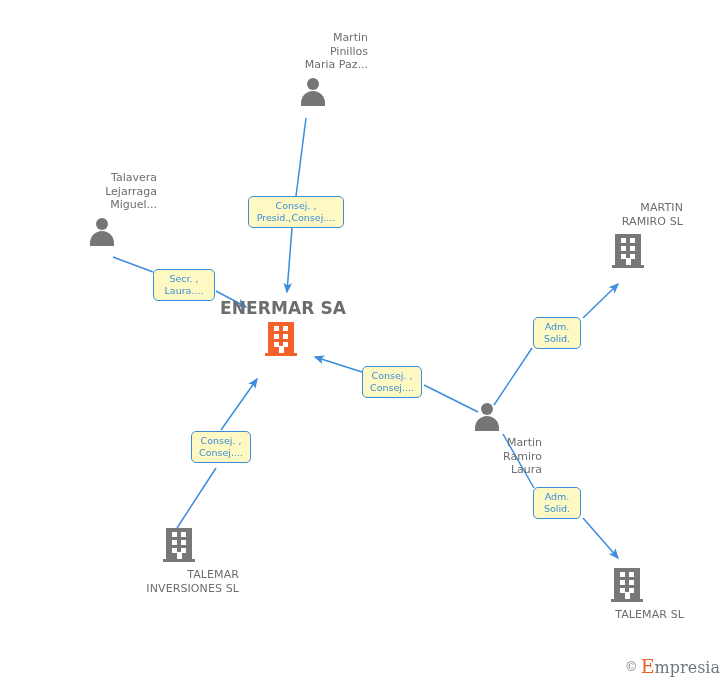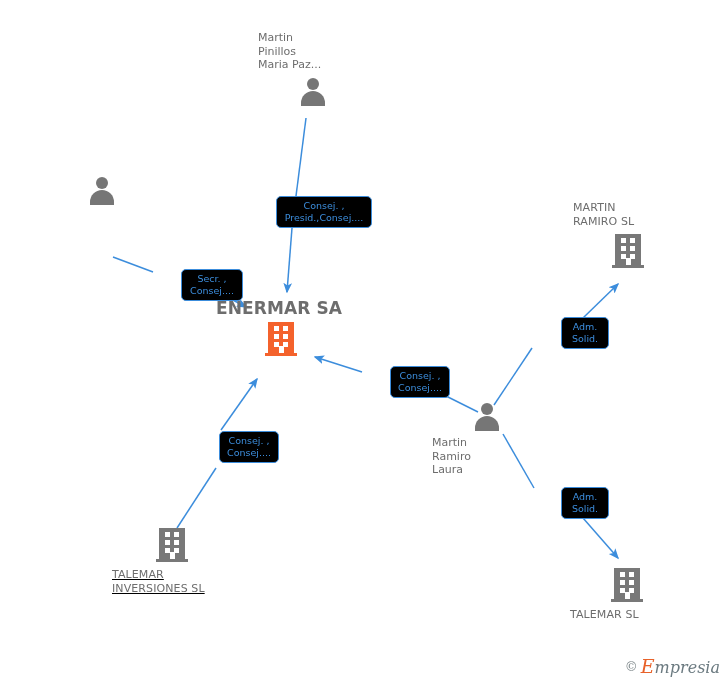--- a/index.html
+++ b/index.html
@@ -6,21 +6,21 @@
   body{
     width:728px;height:685px;
     background:#ffffff;
     font-family:"DejaVu Sans","Liberation Sans",sans-serif;
     overflow:hidden;
     position:relative;
   }
   #graph{position:absolute;left:0;top:0;width:728px;height:685px;}
   svg.edges{position:absolute;left:0;top:0;width:728px;height:685px;pointer-events:none;}
 
-  .node{position:absolute;text-align:left;}
+  .node{position:absolute;text-align:right;}
   .node-label{
     color:#6d6d6d;
     font-size:11px;
     line-height:13.5px;
     white-space:pre-line;
     letter-spacing:0px;
   }
   .node-label.company{letter-spacing:0.1px;}
   .icon-wrap{display:flex;justify-content:center;align-items:flex-end;}
 
@@ -41,39 +41,38 @@
   .bld .tower{position:absolute;left:50%;transform:translateX(-50%);}
   .bld .base{position:absolute;left:0;bottom:0;width:100%;height:3px;}
   .win{position:absolute;background:#fff;}
   .door{position:absolute;background:#fff;}
 
   
   .elabel{
     position:absolute;
     border:1.5px solid #3c8ddc;
     border-radius:5px;
-    background:#000000;
+    background:#fef9c3;
     color:#3c8ddc;
     font-size:9.5px;
     line-height:12px;
     text-align:center;
     padding:3px 5px;
     white-space:pre-line;
     box-sizing:border-box;
-    margin-left:28px;
   }
 
   
   .watermark{
     position:absolute;right:8px;bottom:8px;
     display:flex;align-items:center;gap:3px;
     font-size:15px;
   }
   .wm-c{color:#808a8d;font-size:13px;font-family:"DejaVu Serif","Liberation Serif",serif;}
-  .wm-text{font-family:"DejaVu Serif","Liberation Serif",serif;font-style:italic;color:#6b7a80;font-size:16px;}
+  .wm-text{font-family:"DejaVu Serif","Liberation Serif",serif;color:#6b7a80;font-size:16px;}
   .wm-text .e{color:#e8622a;font-size:19px;}
 </style>
 </head>
 <body>
 
 <div id="graph">
 
   <svg class="edges" viewBox="0 0 728 685">
     <defs>
       <marker id="arr" markerWidth="7" markerHeight="7" refX="6" refY="3.5" orient="auto" markerUnits="strokeWidth">
@@ -106,20 +105,23 @@
 Maria Paz...</div>
     <div class="icon-wrap" style="margin-top:6px;">
       <div class="person">
         <div class="head"></div>
           <div class="body"></div>
       </div>
     </div>
   </div>
 
   <div class="node" style="left:47px;top:171px;width:110px;">
+    <div class="node-label">Talavera
+Lejarraga
+Miguel...</div>
     <div class="icon-wrap" style="margin-top:6px;">
       <div class="person">
         <div class="head"></div>
           <div class="body"></div>
       </div>
     </div>
   </div>
 
   <div class="node" style="left:216px;top:302px;width:130px;">
     <div class="node-label company" style="color:#6d6d6d;font-weight:bold;font-size:17px;">ENERMAR SA</div>
@@ -161,21 +163,21 @@
       <div class="person">
         <div class="head"></div>
           <div class="body"></div>
       </div>
     </div>
     <div class="node-label" style="margin-top:5px;">Martin
 Ramiro
 Laura</div>
   </div>
 
-  <div class="node" style="left:112px;top:528px;width:120px;text-decoration:underline;">
+  <div class="node" style="left:119px;top:528px;width:120px;">
     <div class="icon-wrap">
       <div class="bld" style="width:32px;height:34px;">
         <div class="tower" style="width:26px;height:31px;top:0;background:#787878;"></div>
         <div class="win" style="left:9px;  top:4px; width:5px;height:5px;"></div>
         <div class="win" style="left:18px; top:4px; width:5px;height:5px;"></div>
         <div class="win" style="left:9px;  top:12px;width:5px;height:5px;"></div>
         <div class="win" style="left:18px; top:12px;width:5px;height:5px;"></div>
         <div class="win" style="left:9px;  top:20px;width:5px;height:5px;"></div>
         <div class="win" style="left:18px; top:20px;width:5px;height:5px;"></div>
         <div class="door" style="left:13.5px;top:24px;width:5px;height:7px;"></div>
@@ -200,21 +202,21 @@
         <div class="base" style="background:#787878;height:3px;"></div>
       </div>
     </div>
     <div class="node-label company" style="margin-top:6px;">TALEMAR SL</div>
   </div>
 
   <div class="elabel" style="left:248px;top:196px;width:96px;">Consej. ,
 Presid.,Consej....</div>
 
   <div class="elabel" style="left:153px;top:269px;width:62px;">Secr. ,
-Consej....</div>
+Laura....</div>
 
   <div class="elabel" style="left:533px;top:317px;width:48px;">Adm.
 Solid.</div>
 
   <div class="elabel" style="left:362px;top:366px;width:60px;">Consej. ,
 Consej....</div>
 
   <div class="elabel" style="left:191px;top:431px;width:60px;">Consej. ,
 Consej....</div>
 

